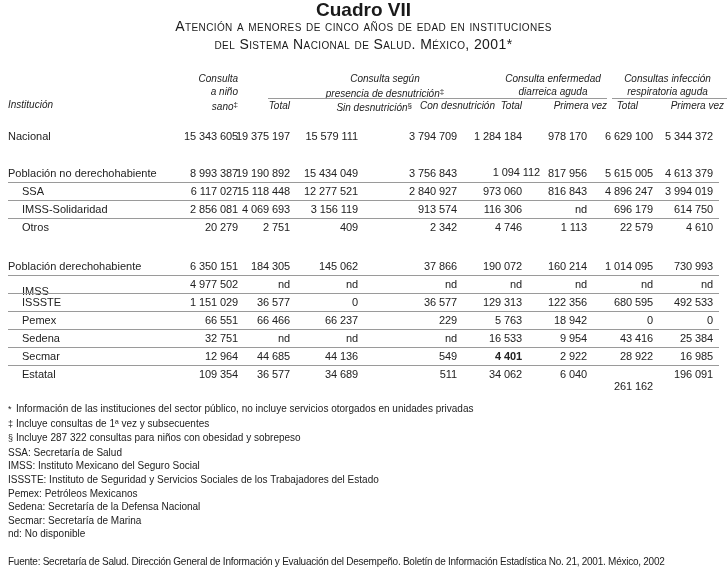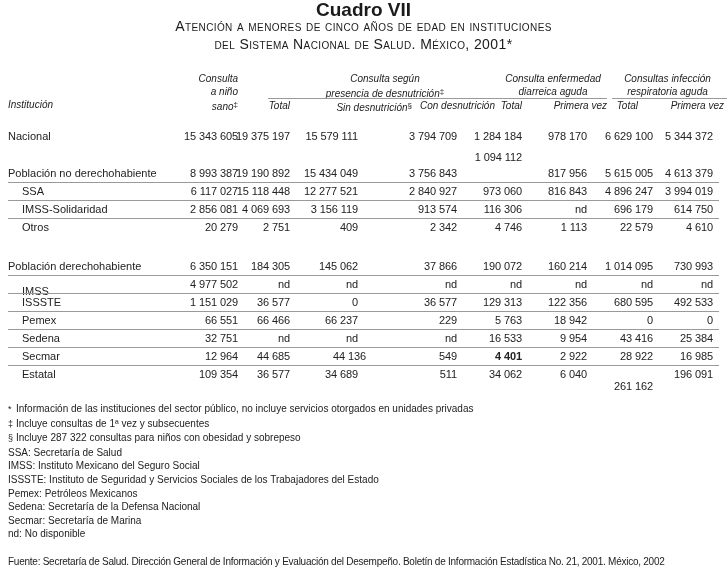--- a/index.html
+++ b/index.html
@@ -73,21 +73,21 @@
       <div class="cell" style="left: 367px; width: 90px; top: 130px;">3 794 709</div>
       <div class="cell" style="left: 432px; width: 90px; top: 130px;">1 284 184</div>
       <div class="cell" style="left: 497px; width: 90px; top: 130px;">978 170</div>
       <div class="cell" style="left: 563px; width: 90px; top: 130px;">6 629 100</div>
       <div class="cell" style="left: 623px; width: 90px; top: 130px;">5 344 372</div>
       <div class="label" style="left: 8px; top: 167px;">Población no derechohabiente</div>
       <div class="cell" style="left: 148px; width: 90px; top: 167px;">8 993 387</div>
       <div class="cell" style="left: 200px; width: 90px; top: 167px;">19 190 892</div>
       <div class="cell" style="left: 268px; width: 90px; top: 167px;">15 434 049</div>
       <div class="cell" style="left: 367px; width: 90px; top: 167px;">3 756 843</div>
-      <div class="cell" style="left: 432px; width: 90px; top: 151px;">1 094 112</div>
+      <div class="cell" style="left: 432px; width: 90px; top: 166px; padding-left: 18px;">1 094 112</div>
       <div class="cell" style="left: 497px; width: 90px; top: 167px;">817 956</div>
       <div class="cell" style="left: 563px; width: 90px; top: 167px;">5 615 005</div>
       <div class="cell" style="left: 623px; width: 90px; top: 167px;">4 613 379</div>
       <div class="hline" style="left: 8px; width: 711px; top: 182px;"></div>
       <div class="label" style="left: 22px; top: 185px;">SSA</div>
       <div class="cell" style="left: 148px; width: 90px; top: 185px;">6 117 027</div>
       <div class="cell" style="left: 200px; width: 90px; top: 185px;">15 118 448</div>
       <div class="cell" style="left: 268px; width: 90px; top: 185px;">12 277 521</div>
       <div class="cell" style="left: 367px; width: 90px; top: 185px;">2 840 927</div>
       <div class="cell" style="left: 432px; width: 90px; top: 185px;">973 060</div>
@@ -160,21 +160,21 @@
       <div class="cell" style="left: 268px; width: 90px; top: 332px;">nd</div>
       <div class="cell" style="left: 367px; width: 90px; top: 332px;">nd</div>
       <div class="cell" style="left: 432px; width: 90px; top: 332px;">16 533</div>
       <div class="cell" style="left: 497px; width: 90px; top: 332px;">9 954</div>
       <div class="cell" style="left: 563px; width: 90px; top: 332px;">43 416</div>
       <div class="cell" style="left: 623px; width: 90px; top: 332px;">25 384</div>
       <div class="hline" style="left: 8px; width: 711px; top: 347px;"></div>
       <div class="label" style="left: 22px; top: 350px;">Secmar</div>
       <div class="cell" style="left: 148px; width: 90px; top: 350px;">12 964</div>
       <div class="cell" style="left: 200px; width: 90px; top: 350px;">44 685</div>
-      <div class="cell" style="left: 268px; width: 90px; top: 350px; margin-left: 8px;">44 136</div>
+      <div class="cell" style="left: 268px; width: 90px; top: 350px;">44 136</div>
       <div class="cell" style="left: 367px; width: 90px; top: 350px;">549</div>
       <div class="cell" style="left: 432px; width: 90px; top: 350px; font-weight: bold;">4 401</div>
       <div class="cell" style="left: 497px; width: 90px; top: 350px;">2 922</div>
       <div class="cell" style="left: 563px; width: 90px; top: 350px;">28 922</div>
       <div class="cell" style="left: 623px; width: 90px; top: 350px;">16 985</div>
       <div class="hline" style="left: 8px; width: 711px; top: 365px;"></div>
       <div class="label" style="left: 22px; top: 368px;">Estatal</div>
       <div class="cell" style="left: 148px; width: 90px; top: 368px;">109 354</div>
       <div class="cell" style="left: 200px; width: 90px; top: 368px;">36 577</div>
       <div class="cell" style="left: 268px; width: 90px; top: 368px;">34 689</div>

